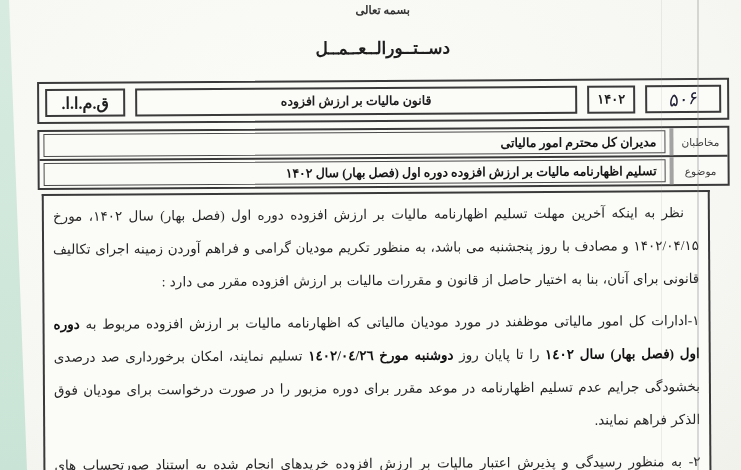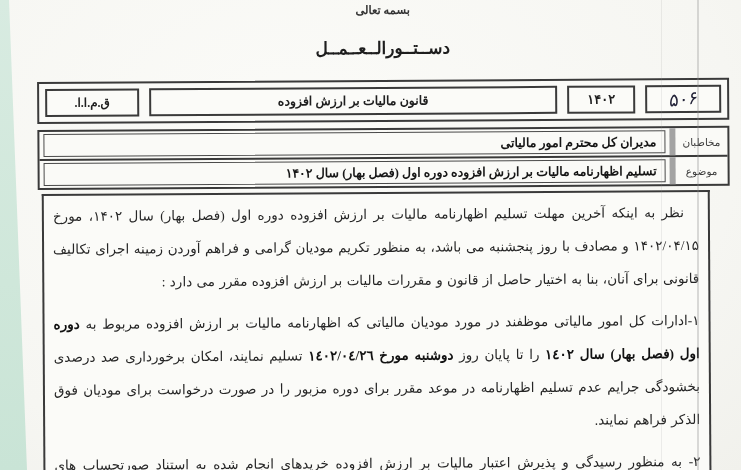--- a/index.html
+++ b/index.html
@@ -48,35 +48,35 @@
     display: flex; align-items: center; justify-content: center;
     font-weight: bold; font-size: 12.5px; color: #1f1f1f;
     background: #fbfbf8;
   }
   .hw-box { width: 76px; font-weight: normal; }
   .hw {
     font-size: 18px; color: #232338;
     transform: rotate(-6deg) skewX(-8deg);
     letter-spacing: 2px;
   }
-  .year-box { width: 68px; letter-spacing: 1px; font-size: 13px; }
+  .year-box { width: 48px; letter-spacing: 1px; font-size: 13px; }
   .law-box { flex: 1; }
-  .code-box { width: 94px; font-size: 12px; direction: rtl; }
+  .code-box { width: 80px; font-size: 16px; direction: rtl; }
   .info-table {
     position: absolute; top: 128px; left: 38px; width: 692px; height: 60px;
     border: 2px solid #3a3a3a; box-sizing: border-box;
     display: flex; flex-direction: column; direction: rtl;
     background: #faFaf7;
   }
   .info-row { flex: 1; display: flex; direction: rtl; min-height: 0; }
   .info-row.first { border-bottom: 2px solid #3a3a3a; }
   .info-label {
     width: 58px; display: flex; align-items: center; justify-content: center;
     font-size: 10.5px; color: #3c3c3c;
-    border-left: 6px solid #a3a3a3; box-sizing: border-box;
+    border-left: 4px solid #a3a3a3; box-sizing: border-box;
   }
   .info-value { flex: 1; display: flex; padding: 2px 4px; box-sizing: border-box; }
   .info-value-box {
     flex: 1; border: 1.5px solid #4a4a4a; box-sizing: border-box;
     display: flex; align-items: center;
     padding: 0 8px; font-weight: bold; font-size: 12.5px; color: #161616;
     direction: rtl;
   }
   .body-box {
     position: absolute; top: 192px; left: 42px; width: 668px; height: 281px;

